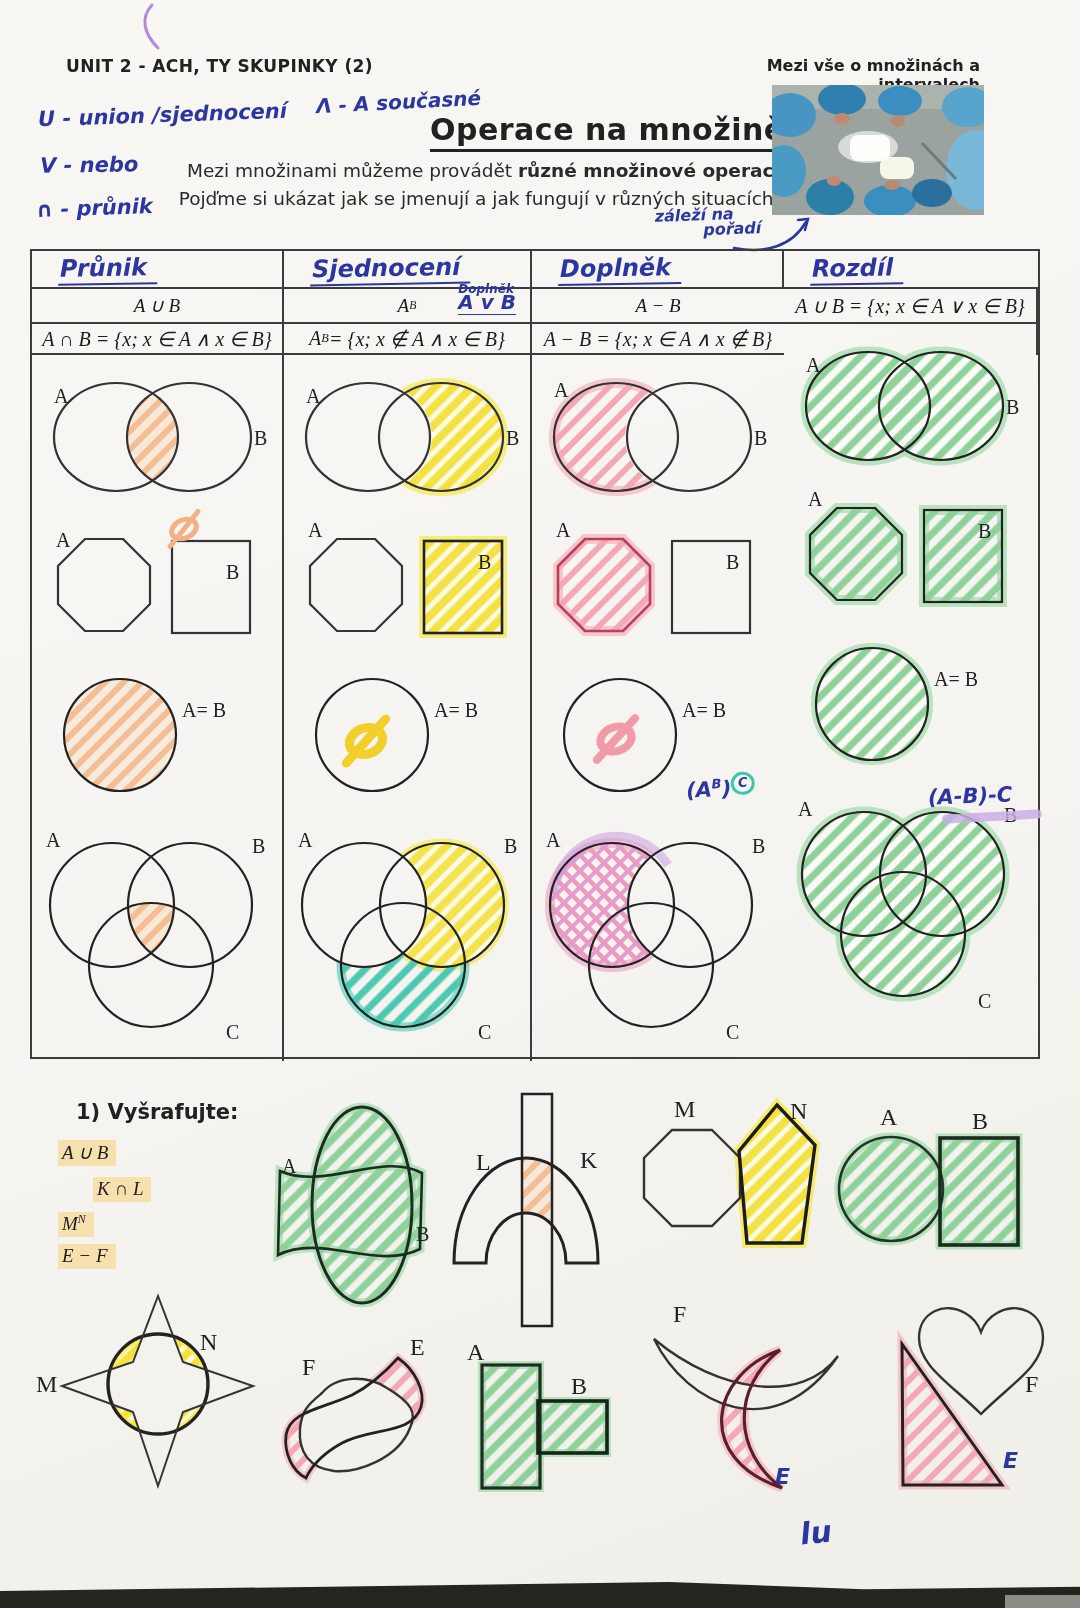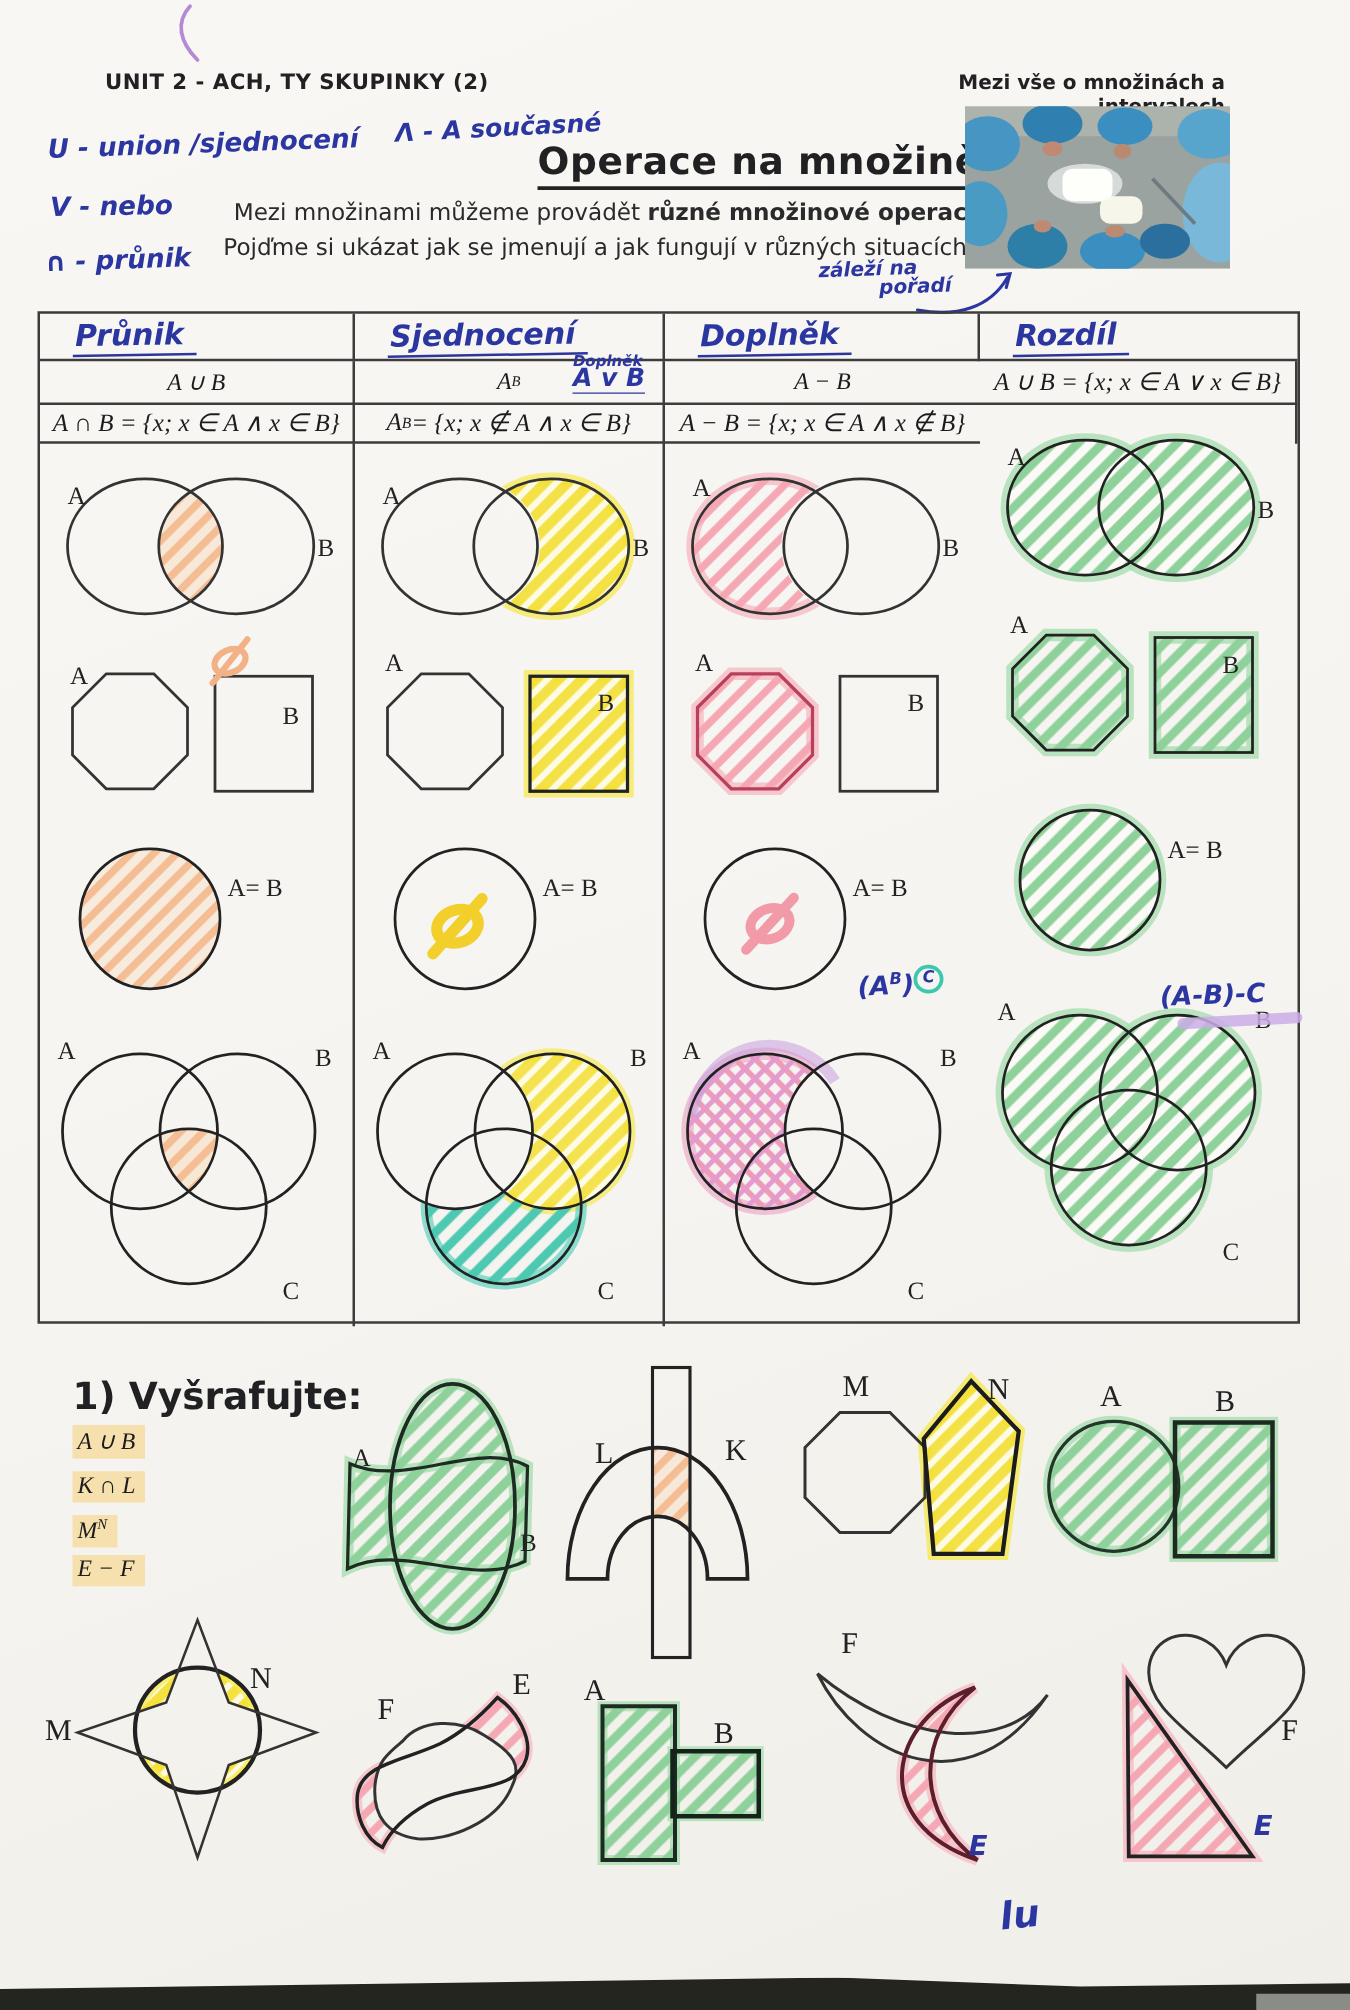--- a/index.html
+++ b/index.html
@@ -3,21 +3,21 @@
 <meta charset="utf-8">
 <style>
   html,body{margin:0;padding:0;}
   body{width:1080px;height:1608px;position:relative;overflow:hidden;
        background:linear-gradient(160deg,#f8f7f4 0%,#f5f4f0 55%,#f0eee8 100%);
        font-family:"DejaVu Sans",sans-serif;color:#1d1d1f;}
   .abs{position:absolute;}
   .print{font-family:"DejaVu Sans",sans-serif;color:#212124;}
   .math{font-family:"Liberation Serif",serif;font-style:italic;color:#1c1c1e;}
   .hand{font-family:"DejaVu Sans",sans-serif;font-style:italic;color:#2b36a0;font-weight:600;}
-  .unit-header{left:84px;top:56px;font-size:17px;font-weight:600;letter-spacing:.4px;}
+  .unit-header{left:66px;top:56px;font-size:17px;font-weight:600;letter-spacing:.4px;}
   .subtitle-right{left:700px;top:56px;width:280px;text-align:right;font-size:16px;font-weight:700;}
   .legend-u{left:38px;top:103px;font-size:21px;transform:rotate(-2deg);}
   .legend-and{left:316px;top:90px;font-size:20px;transform:rotate(-3deg);}
   .legend-or{left:40px;top:153px;font-size:21px;transform:rotate(-1deg);}
   .legend-int{left:36px;top:196px;font-size:21px;transform:rotate(-2deg);}
   .page-title{left:430px;top:112px;font-size:30px;font-weight:700;letter-spacing:.5px;
               border-bottom:3px solid #222;padding-bottom:2px;}
   .intro1{left:180px;top:160px;width:620px;text-align:center;font-size:18.5px;color:#2a2a2c;}
   .intro1 b{font-weight:700;}
   .intro2{left:172px;top:188px;width:620px;text-align:center;font-size:18.5px;color:#2a2a2c;}
@@ -43,23 +43,23 @@
   .dsub svg{display:block;}
   svg text.slabel{font-family:"Liberation Serif",serif;font-size:20px;fill:#222;}
   svg text.hlabel{font-family:"DejaVu Sans",sans-serif;font-style:italic;font-weight:600;font-size:22px;fill:#2b36a0;}
   .annot-abc{left:686px;top:776px;font-size:21px;transform:rotate(-3deg);}
   .annot-abc .s{font-size:13px;vertical-align:super;}
   .annot-abc .ring{border:3px solid #3ec7af;border-radius:50%;padding:0 4px 2px 4px;}
   .annot-ambc{left:928px;top:784px;font-size:21px;transform:rotate(-2deg);}
   .purple-swash{left:942px;top:812px;width:100px;height:9px;background:#cbabe8;border-radius:5px;
                 opacity:.85;transform:rotate(-3deg);}
   
-  .ex-heading{left:58px;top:1100px;font-size:30px;font-weight:700;}
+  .ex-heading{left:76px;top:1100px;font-size:21px;font-weight:700;}
   .ex-item{left:58px;font-size:19px;background:#f6e0ad;padding:1px 8px 2px 4px;}
-  .ex-i0{top:1140px;} .ex-i1{top:1177px;} .ex-i2{top:1212px;} .ex-i3{top:1244px;}
+  .ex-i0{top:1140px;} .ex-i1{top:1177px;margin-left:35px;} .ex-i2{top:1212px;} .ex-i3{top:1244px;}
   .scribble{left:800px;top:1515px;font-size:30px;transform:rotate(-6deg);}
   .scan-edge{left:0;bottom:0;width:1080px;height:26px;background:#24251f;
              clip-path:polygon(0 35%,62% 0,80% 28%,100% 18%,100% 100%,0 100%);}
   .scan-edge2{left:1005px;bottom:0;width:75px;height:13px;background:#8b8c86;}
 </style>
 </head>
 <body>
 
 <svg width="0" height="0" style="position:absolute" aria-hidden="true">
   <defs>

